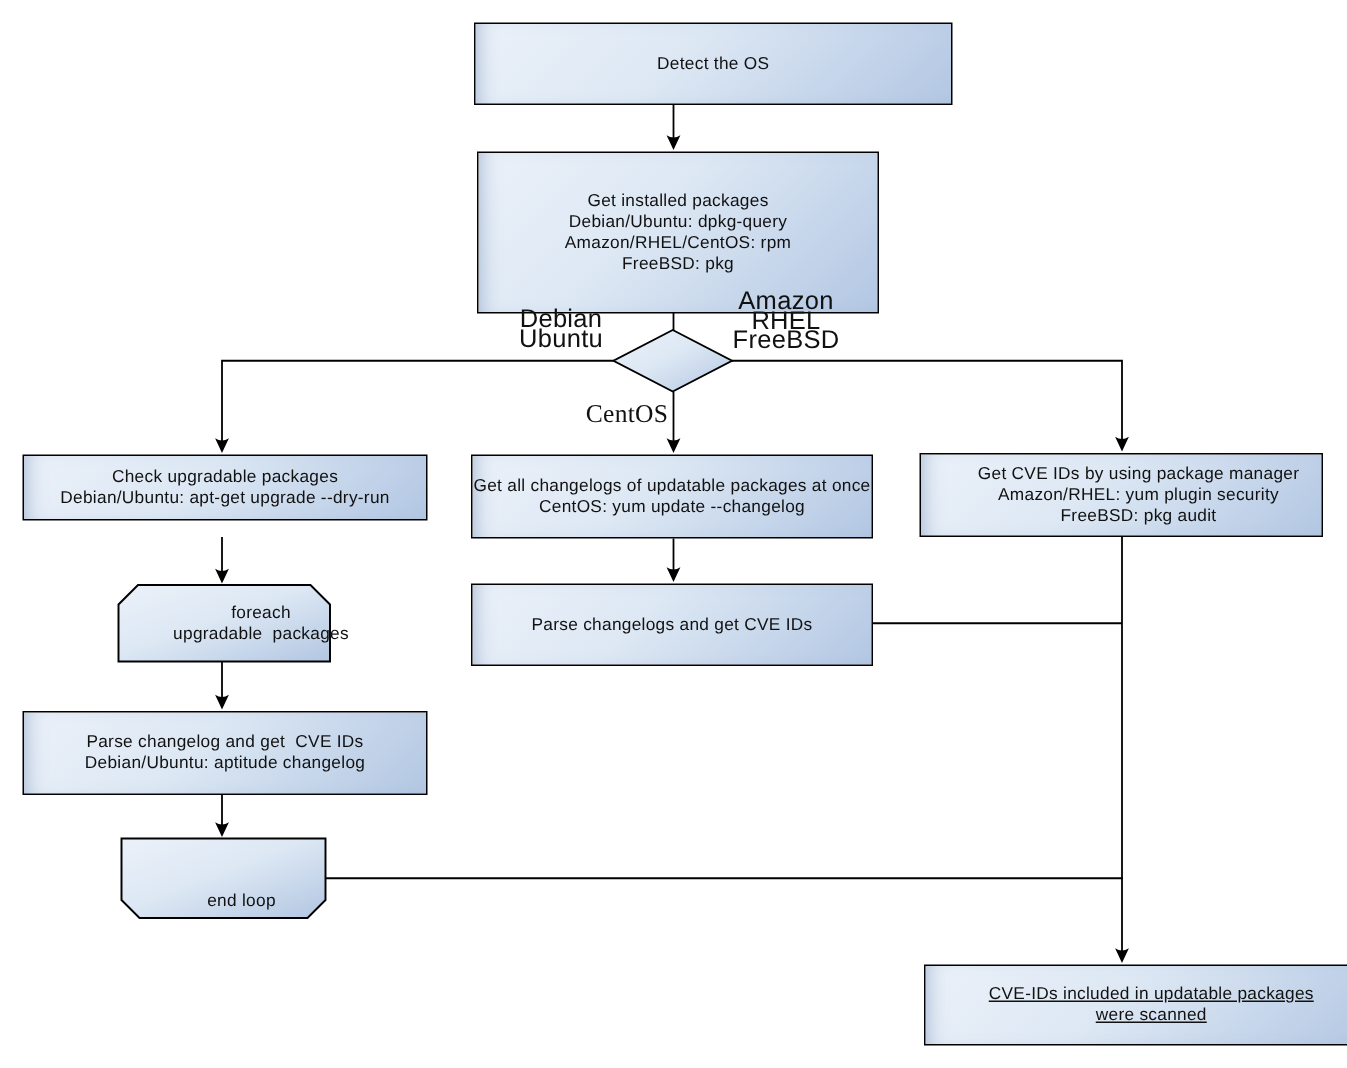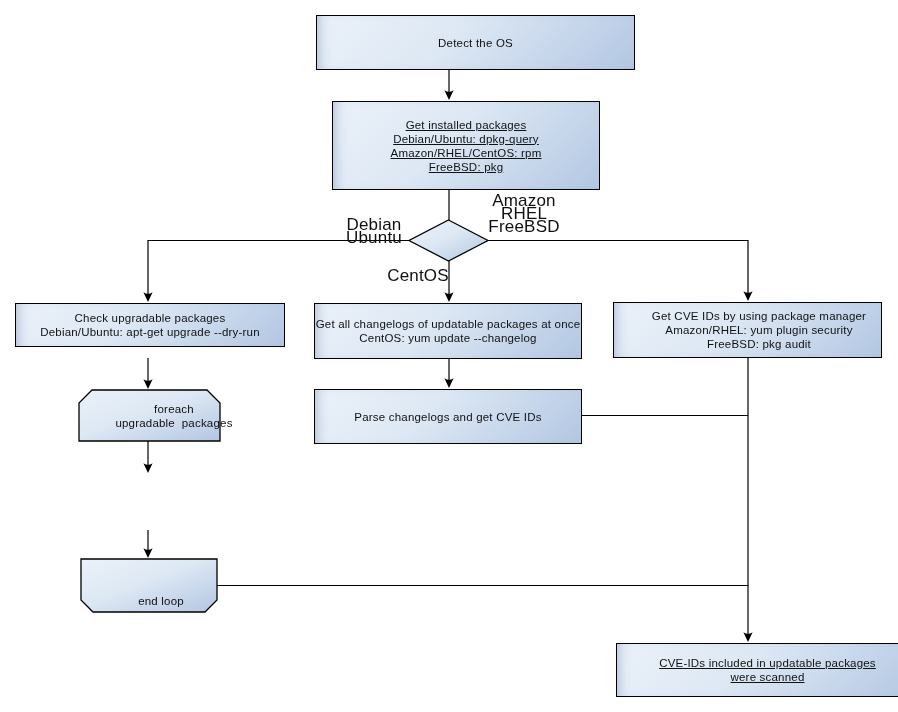--- a/index.html
+++ b/index.html
@@ -84,37 +84,41 @@
       <polygon points="448.5,220 488,240.5 448.5,261 409,240.5"></polygon>
       <path d="M92 390 L207 390 L220 403 L220 441 L79 441 L79 403 Z"></path>
       <path d="M81 559 L217 559 L217 600 L205 612 L93 612 L81 600 Z"></path>
     </g>
   </svg>
 
   <div class="node" style="left:316px;top:15px;width:319px;height:55px;">
     <span>Detect the OS</span>
   </div>
 
-  <div class="node" style="left:332px;top:101px;width:268px;height:89px;text-decoration:underline;">
+  <div class="node" style="left:318px;top:101px;width:268px;height:108px;">
     <span>Get installed packages
 Debian/Ubuntu: dpkg-query
 Amazon/RHEL/CentOS: rpm
 FreeBSD: pkg</span>
   </div>
 
   <div class="node" style="left:15px;top:303px;width:270px;height:44px;">
     <span>Check upgradable packages
 Debian/Ubuntu: apt-get upgrade --dry-run</span>
   </div>
 
   <div class="node-overlay" style="left:79px;top:391px;width:142px;height:50px;">
     <span>foreach
 upgradable  packages</span>
   </div>
 
+  <div class="node" style="left:15px;top:474px;width:270px;height:56px;">
+    <span>Parse changelog and get  CVE IDs
+Debian/Ubuntu: aptitude changelog</span>
+  </div>
 
   <div class="node-overlay" style="left:81px;top:560px;width:112px;height:50px;margin-top:16px;">
     <span>end loop</span>
   </div>
 
   <div class="node" style="left:314px;top:389px;width:268px;height:55px;">
     <span>Parse changelogs and get CVE IDs</span>
   </div>
 
   <div class="node" style="left:314px;top:303px;width:268px;height:56px;">
@@ -126,22 +130,22 @@
     <span>Get CVE IDs by using package manager
 Amazon/RHEL: yum plugin security
 FreeBSD: pkg audit</span>
   </div>
 
   <div class="node" style="left:616px;top:643px;width:303px;height:54px;text-decoration:underline;">
     <span>CVE-IDs included in updatable packages
 were scanned</span>
   </div>
 
-  <div class="edge-label" style="left:332px;top:206px;width:84px;margin-top:12px;">Debian
+  <div class="edge-label" style="left:332px;top:206px;width:84px;">Debian
 Ubuntu</div>
 
   <div class="edge-label" style="left:482px;top:194px;width:84px;">Amazon
 RHEL
 FreeBSD</div>
 
-  <div class="edge-label" style="left:376px;top:269px;width:84px;">CentOS</div>
+  <div class="edge-label" style="left:376px;top:269px;width:84px;font-family:Liberation Serif, serif;">CentOS</div>
 
 </div>
 
 </body></html>

